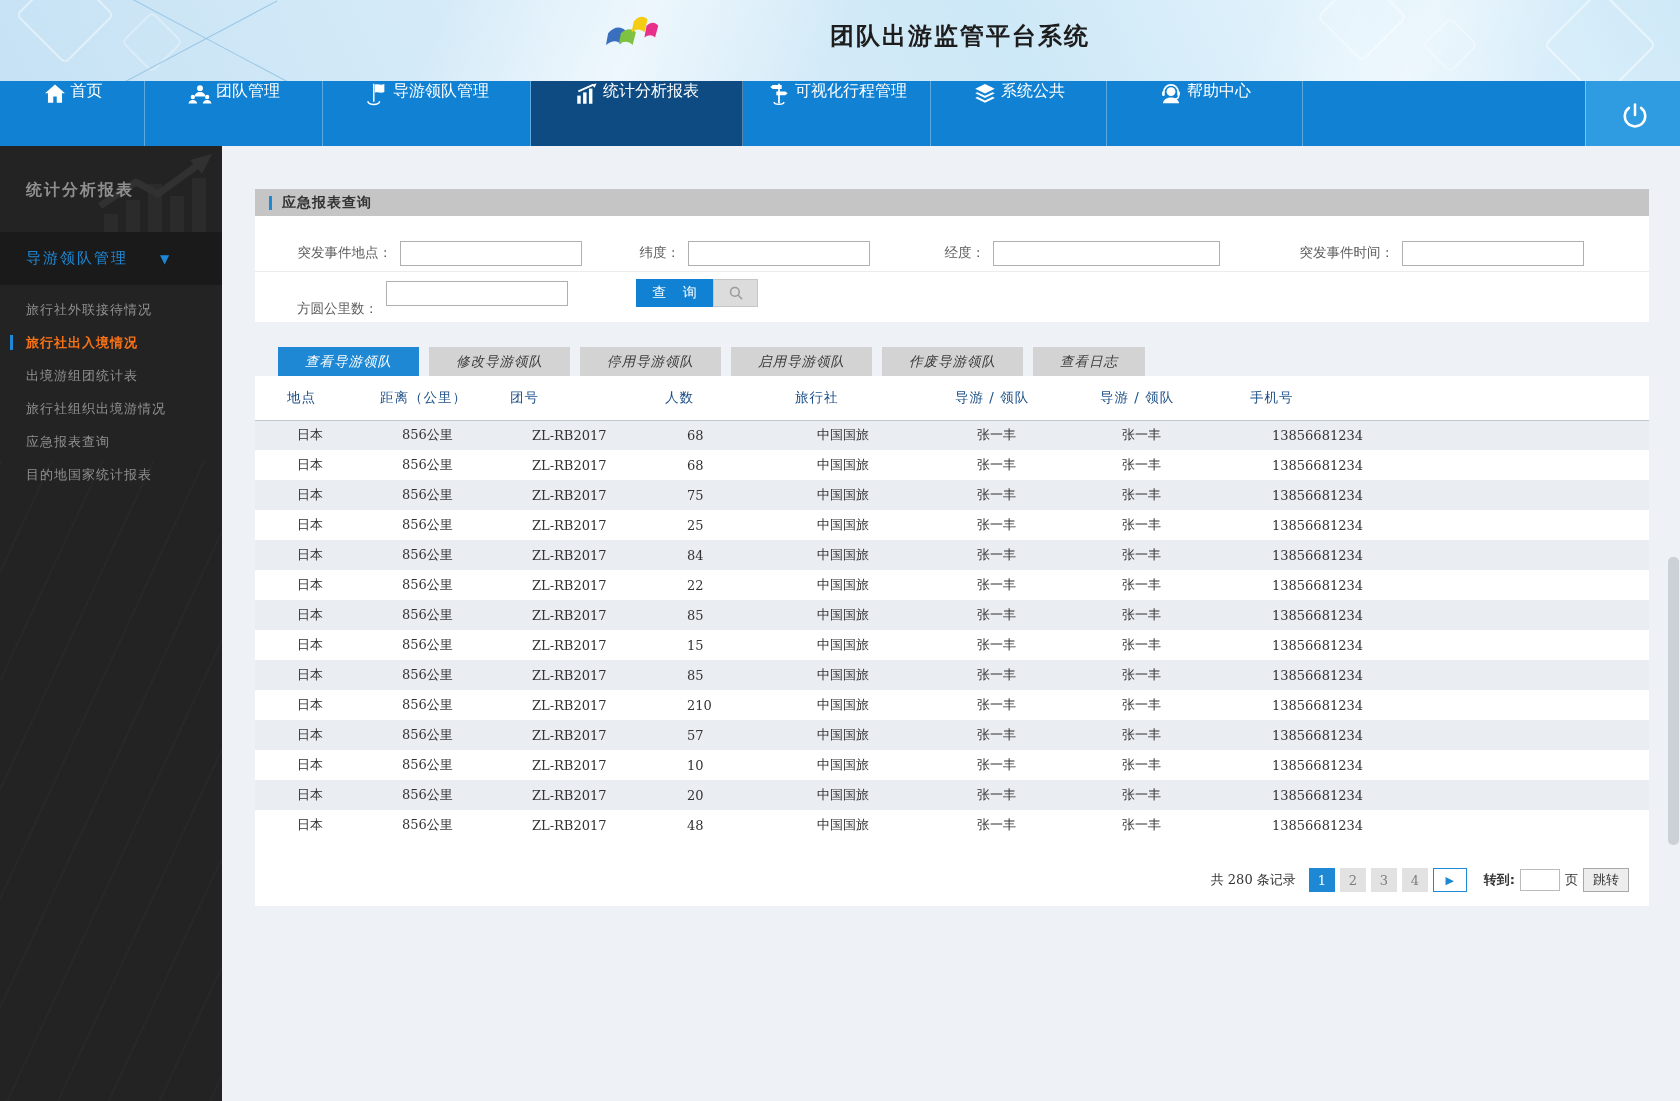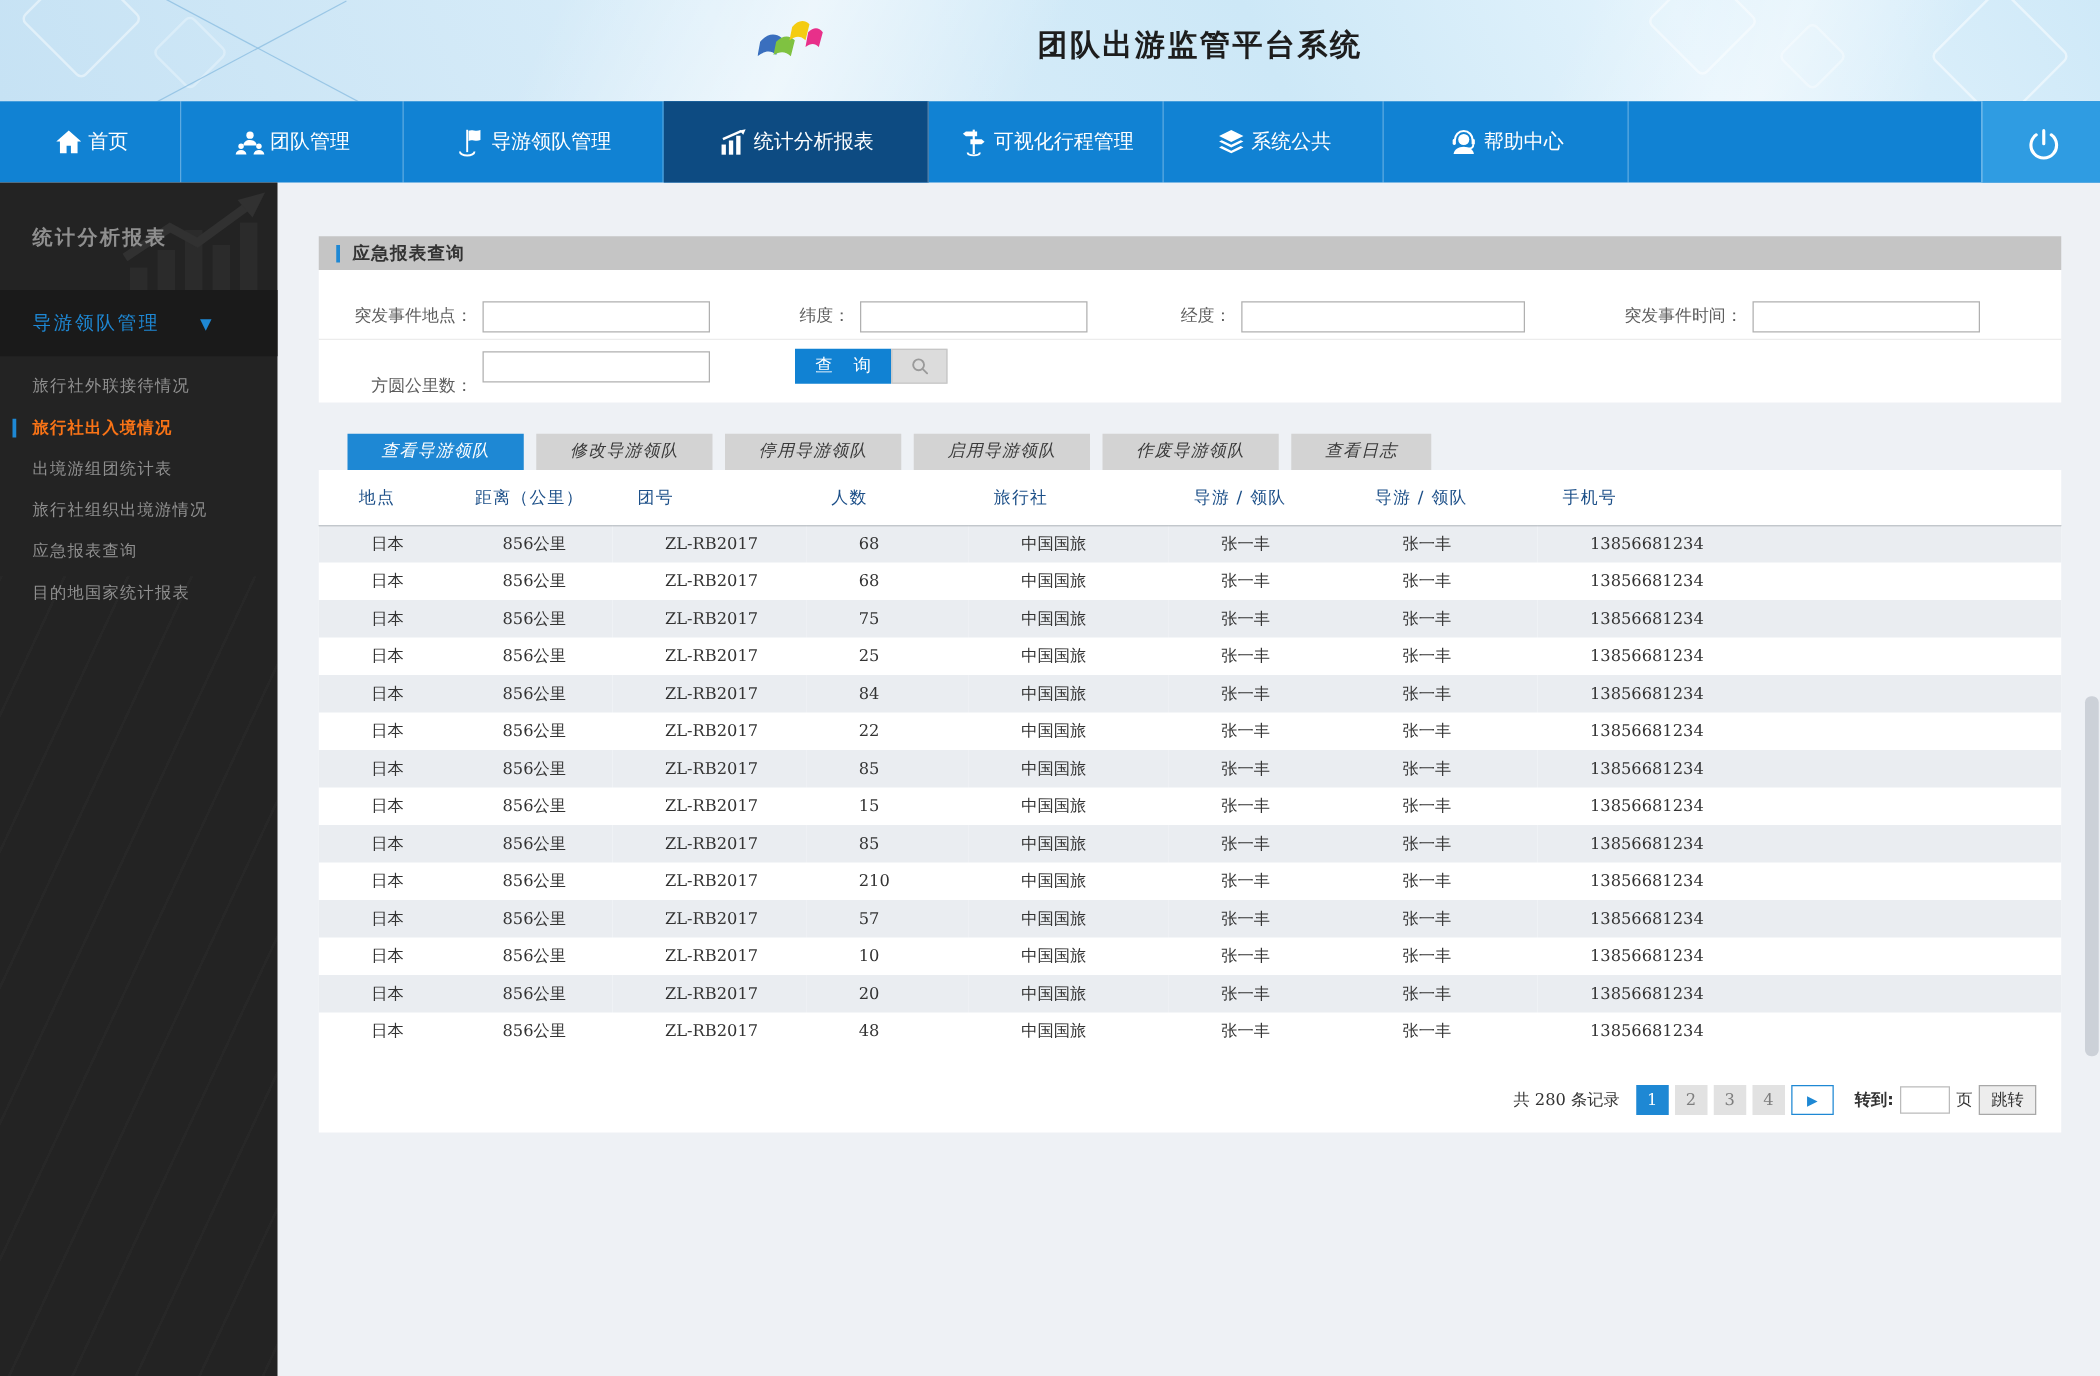--- a/index.html
+++ b/index.html
@@ -13,21 +13,21 @@
       linear-gradient(295deg, rgba(255,255,255,0) 8%, rgba(255,255,255,.4) 16%, rgba(255,255,255,0) 26%),
       linear-gradient(65deg, #c6e2f4 0%, #d9edf9 35%, #cde8f7 60%, #e3f3fc 80%, #cfe9f8 100%);
   }
   .deco-sq { position:absolute; border:2px solid rgba(255,255,255,.45); border-radius:6px; transform:rotate(45deg); }
   .deco-line { position:absolute; height:1px; background:rgba(140,190,225,.8); }
   .logo { position:absolute; left:606px; top:12px; width:64px; height:52px; }
   .app-title { position:absolute; left:830px; top:20px; font-size:24px; font-weight:700; color:#1d1d1d; letter-spacing:2px; }
 
   
   .navbar { position:absolute; left:0; top:81px; width:1680px; height:65px; background:#1182d3; display:flex; align-items:stretch; }
-  .nav-item { display:flex; align-items:center; justify-content:center; gap:3px; color:#fff; font-size:16px; cursor:pointer; }
+  .nav-item { display:flex; align-items:flex-start; justify-content:center; gap:3px; color:#fff; font-size:16px; cursor:pointer; }
   .nav-item:not(:last-child) { border-right:1px solid rgba(255,255,255,.32); }
   .nav-item.active { background:#0d4b82; }
   .nav-icon { width:26px; height:26px; display:inline-block; }
   .nav-icon svg { width:26px; height:26px; display:block; }
   .nav-spacer { flex:1; }
   .nav-power { width:95px; background:#2f9ce2; border-left:1px solid rgba(255,255,255,.4); display:flex; align-items:center; justify-content:center; cursor:pointer; }
   .nav-power svg { width:30px; height:30px; }
 
   
   .sidebar { position:absolute; left:0; top:146px; width:222px; height:955px; background:#232323; }
@@ -48,21 +48,21 @@
   
   .query-panel { position:absolute; left:255px; top:189px; width:1394px; }
   .qp-titlebar { height:27px; background:#c5c5c5; display:flex; align-items:center; }
   .qp-accent { width:3px; height:14px; background:#1e88d4; margin:0 10px 0 14px; }
   .qp-title { font-size:14px; font-weight:600; color:#333; letter-spacing:1px; }
   .qp-body { position:relative; height:106px; background:#fff; }
   .form-divider { position:absolute; left:0; right:0; top:55px; border-top:1px solid #ececec; }
   .field { position:absolute; height:26px; display:flex; align-items:center; }
   .flabel { display:inline-block; text-align:right; color:#5d5d5d; font-size:13.5px; margin-right:8px; }
   .finput { height:25px; border:1px solid #b0b0b0; background:#fff; font-size:13px; padding:0 6px; }
-  .f0 { top:24px; left:0; }    .f0 .flabel { width:123px; } .f0 .finput { width:182px; }
+  .f0 { top:24px; left:0;padding-left:14px; }    .f0 .flabel { width:123px; } .f0 .finput { width:182px; }
   .f1 { top:24px; left:302px; }.f1 .flabel { width:123px; } .f1 .finput { width:182px; }
   .f2 { top:24px; left:602px; }.f2 .flabel { width:128px; } .f2 .finput { width:227px; }
   .f3 { top:24px; left:980px; }.f3 .flabel { width:159px; } .f3 .finput { width:182px; }
   .f4 { top:64px; left:0; }    .f4 .flabel { width:123px;margin-top:32px; } .f4 .finput { width:182px; }
   .query-btn { position:absolute; left:381px; top:63px; width:77px; height:28px; background:#1182d3; color:#fff;
     border:0; font-size:14px; letter-spacing:6px; padding-left:6px; cursor:pointer; font-family:"DejaVu Sans",sans-serif; }
   .mag-btn { position:absolute; left:458px; top:63px; width:45px; height:28px; background:#dcdcdc; border:1px solid #c6c6c6; cursor:pointer; }
   .mag-btn svg { width:18px; height:18px; display:block; margin:0 auto; }
 
   

